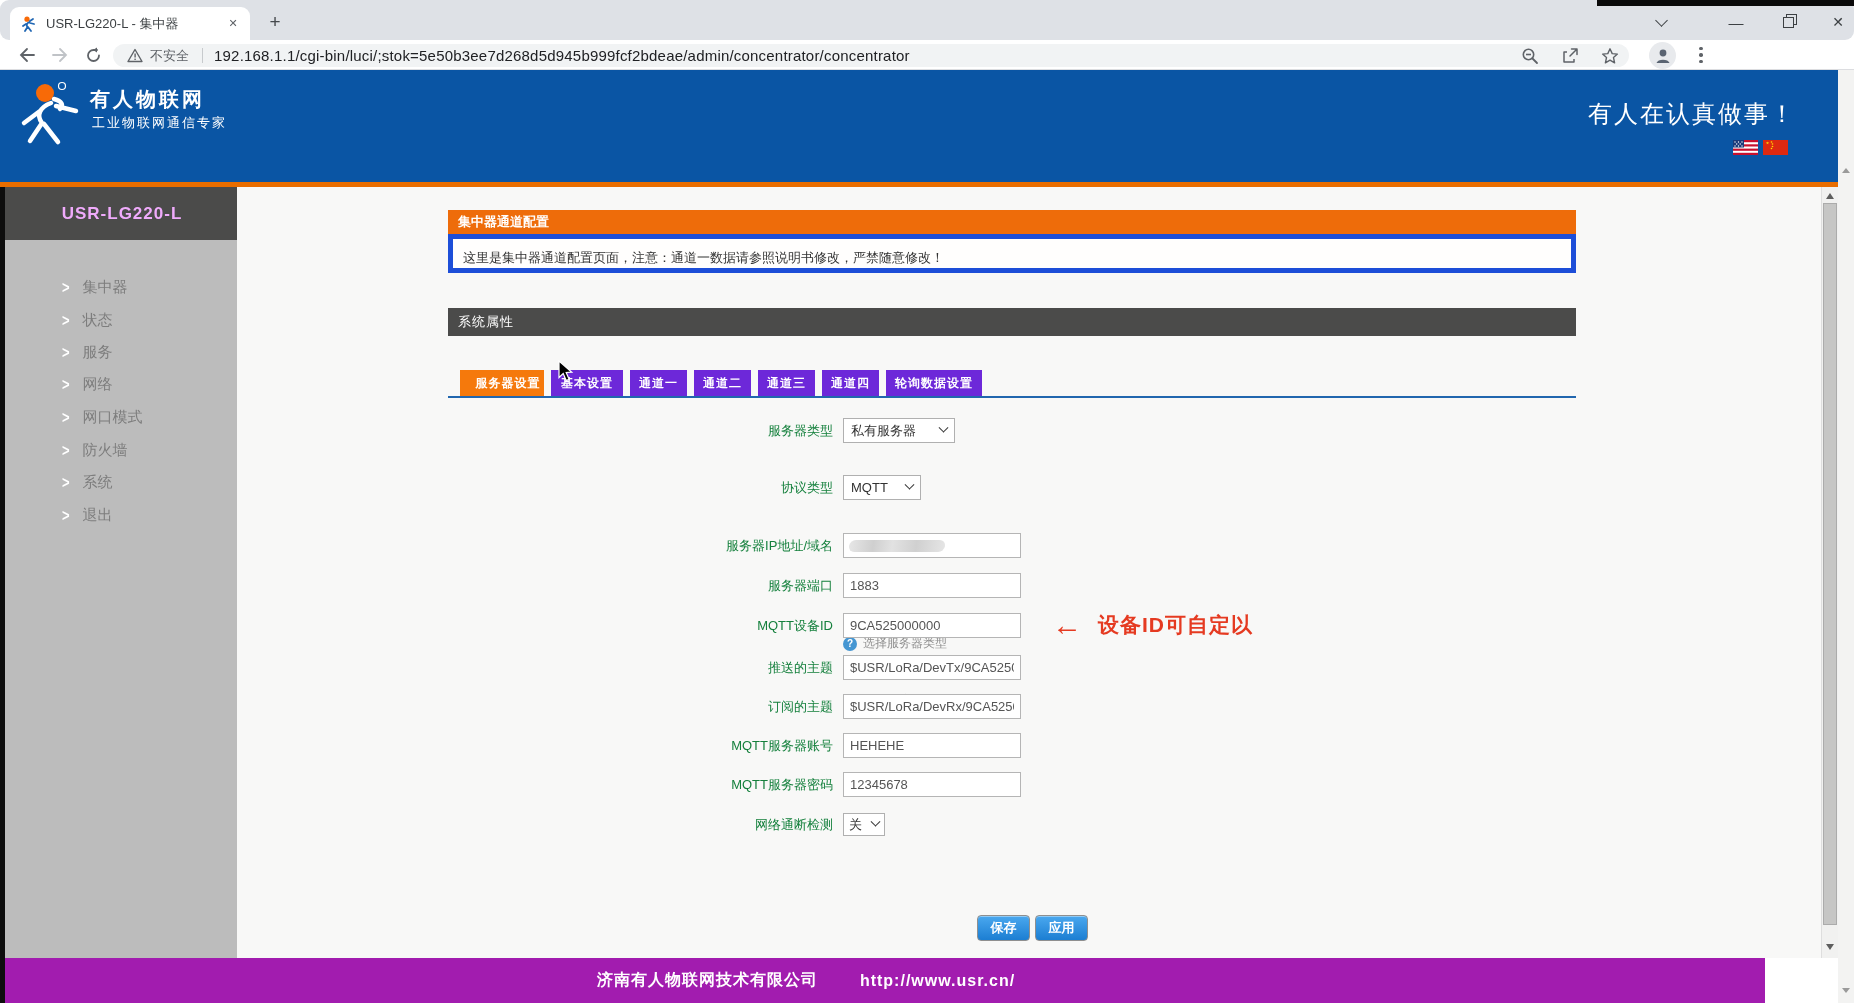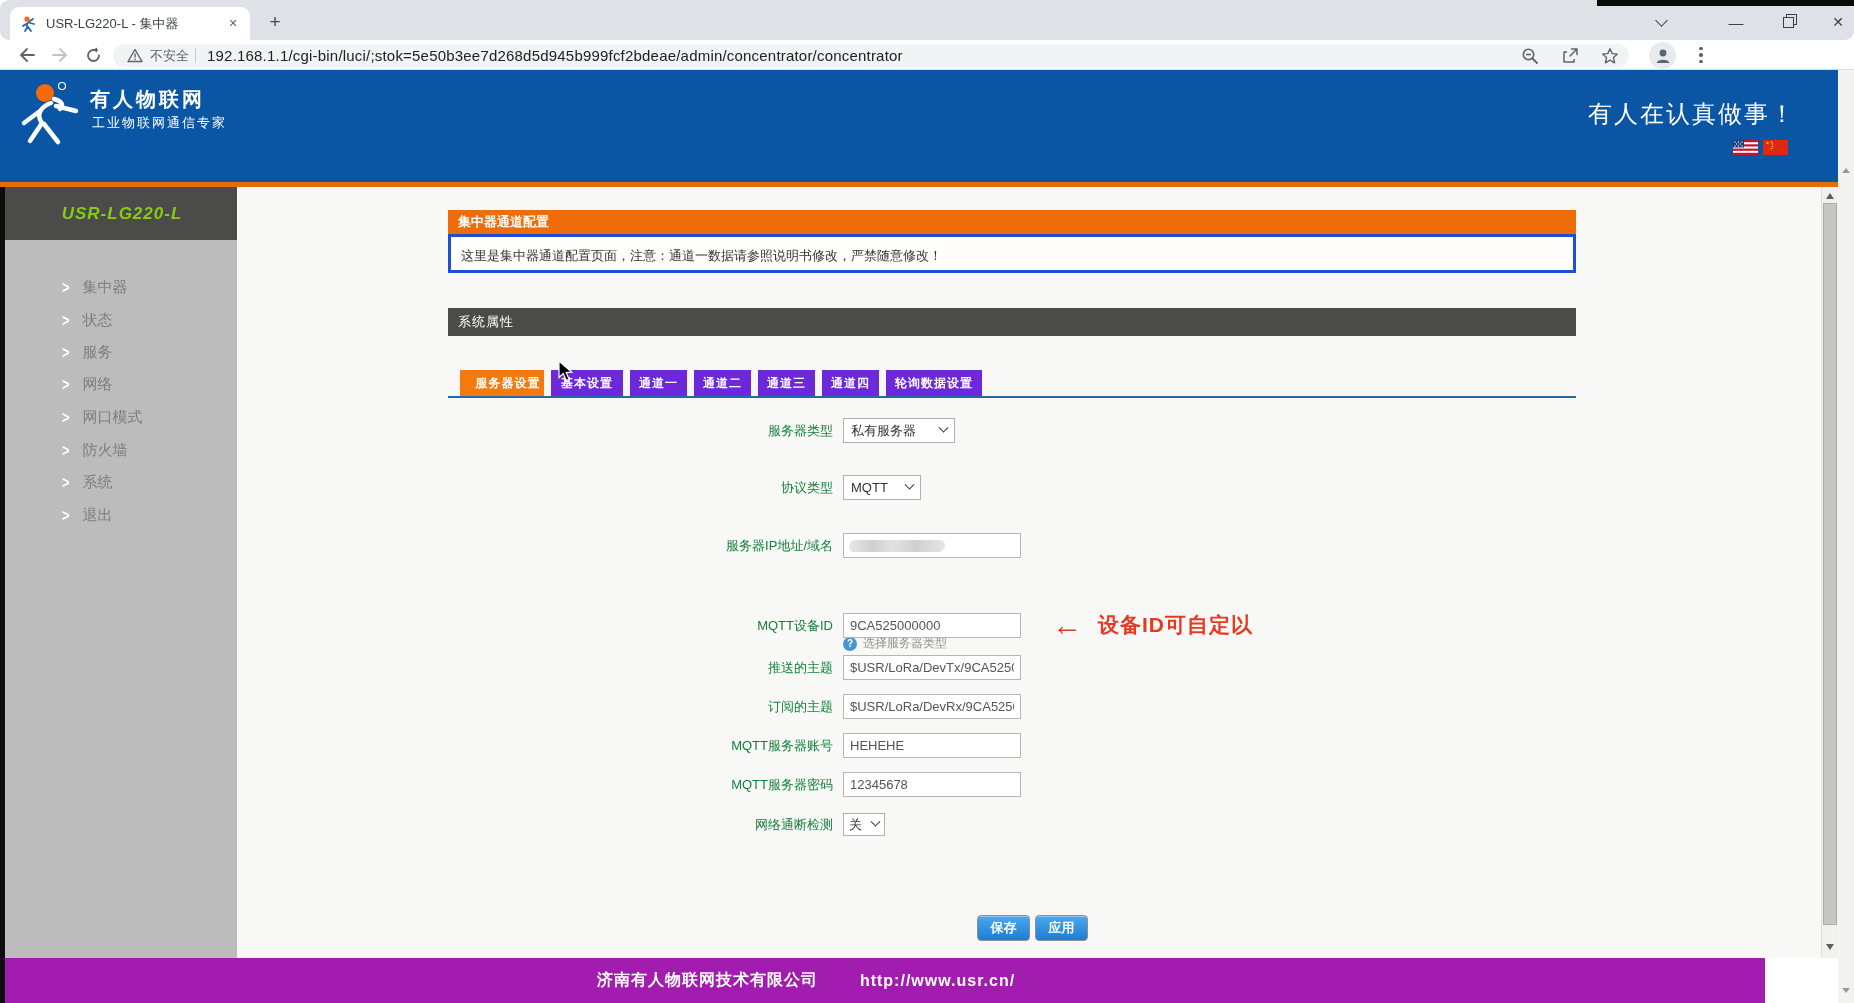--- a/index.html
+++ b/index.html
@@ -17,47 +17,47 @@
   .winbtn { position:absolute; top:8px; width:46px; height:28px; display:flex; align-items:center; justify-content:center; color:#3c4043; }
   .tabsearch { left:1638px; } .btn-min { left:1713px; font-size:15px; } .btn-max { left:1765px; } .btn-close { left:1815px; font-size:14px; }
   .restore-box { width:10px; height:10px; position:relative; }
   .restore-box::before { content:""; position:absolute; left:3px; top:-3px; width:9px; height:9px; border:1px solid #3c4043; }
   .restore-box::after { content:""; position:absolute; left:0; top:0; width:9px; height:9px; border:1px solid #3c4043; background:#dee1e6; }
   .chev-down { width:9px; height:9px; border-right:1.6px solid #3c4043; border-bottom:1.6px solid #3c4043; transform:rotate(45deg); margin-top:-4px; }
 
   .toolbar { position:absolute; left:0; top:40px; width:1854px; height:30px; background:#ffffff; border-bottom:1px solid #dcdde0; }
   .navicon { position:absolute; top:41px; width:30px; height:28px; display:flex; align-items:center; justify-content:center; }
   .omnibox { position:absolute; left:113px; top:44px; width:1516px; height:23px; background:#f1f3f4; border-radius:12px; display:flex; align-items:center; padding:0 10px 0 14px; }
-  .sec-label { font-size:13px; color:#5f6368; margin:0 6px 0 7px; }
+  .sec-label { font-size:13px; color:#5f6368; margin:0 13px 0 7px; }
   .om-div { width:1px; height:15px; background:#c7cacd; margin-right:11px; }
   .url-text { font-size:15px; color:#202124; white-space:nowrap; overflow:hidden; flex:1; letter-spacing:.2px; }
   .om-icons { display:flex; align-items:center; gap:22px; margin-left:12px; }
   .avatar { position:absolute; left:1649px; top:42px; width:27px; height:27px; border-radius:50%; background:#e8eaed; display:flex; align-items:center; justify-content:center; }
   .kebab { position:absolute; left:1692px; top:42px; width:18px; height:26px; display:flex; flex-direction:column; align-items:center; justify-content:center; gap:3px; }
   .kdot { width:3.5px; height:3.5px; border-radius:50%; background:#5f6368; }
 
   
   .site-header { position:absolute; left:0; top:70px; width:1854px; height:112px; background:#0a55a4; }
   .brand-title { position:absolute; left:90px; top:16px; font-size:20px; font-weight:bold; color:#fff; letter-spacing:3px; }
   .brand-sub { position:absolute; left:92px; top:44px; font-size:13px; color:#fff; letter-spacing:2px; }
   .slogan { position:absolute; left:1588px; top:28px; font-size:24px; color:#fff; letter-spacing:2px; }
   .flags { position:absolute; left:1733px; top:70px; display:flex; gap:5px; }
   .orange-line { position:absolute; left:0; top:182px; width:1838px; height:5px; background:#e86d00; }
 
   
   .left-strip { position:absolute; left:0; top:187px; width:5px; height:816px; background:#0d0d0d; }
   .sidebar { position:absolute; left:5px; top:187px; width:232px; height:771px; background:#bcbcbc; }
-  .sb-title { position:absolute; left:0; top:0; width:234px; height:53px; background:#4b4b4a; color:#84cc16; font-size:17px; font-weight:bold; letter-spacing:1px; display:flex; align-items:center; justify-content:center;font-style:italic; }
+  .sb-title { position:absolute; left:0; top:0; width:234px; height:53px; background:#4b4b4a; color:#f0abfc; font-size:17px; font-weight:bold; letter-spacing:1px; display:flex; align-items:center; justify-content:center; }
   .sb-item { position:absolute; left:0; width:198px; height:26px; display:flex; align-items:center; cursor:pointer; }
   .sb-chev { color:#fff; font-weight:bold; font-size:13px; margin-left:57px; transform:scaleY(1.3); }
   .sb-label { color:#7d7d7d; font-size:15px; margin-left:13px; }
 
   .content { position:absolute; left:237px; top:187px; width:1584px; height:771px; background:#f8f8f7; }
   .panel-title { position:absolute; left:211px; top:23px; width:1128px; height:24px; background:#ee6c0a; color:#fff; font-size:13px; font-weight:bold; line-height:24px; padding-left:10px; }
-  .panel-note { position:absolute; left:211px; top:47px; width:1128px; height:39px; background:#fffefd; border:3px solid #1d4ed8; font-size:13px; color:#333; line-height:37px; padding-left:10px; }
+  .panel-note { position:absolute; left:211px; top:47px; width:1128px; height:39px; background:#fffefd; border:5px solid #1d4ed8; font-size:13px; color:#333; line-height:37px; padding-left:10px; }
   .section-bar { position:absolute; left:211px; top:121px; width:1128px; height:28px; background:#4b4b4a; color:#fff; font-size:13px; line-height:28px; padding-left:10px; letter-spacing:1px; }
   .tabsrow { position:absolute; left:211px; top:183px; width:1128px; height:26px; }
   .ftab { position:absolute; top:0; height:26px; background:#6d28d9; color:#fff; font-size:12px; font-weight:bold; display:flex; align-items:center; justify-content:center; cursor:pointer; letter-spacing:1px; }
   .ftab.active { background:#f5790c; }
   .tab-underline { position:absolute; left:211px; top:209px; width:1128px; height:2px; background:#2166ae; }
 
   .frow { position:absolute; left:211px; width:1128px; }
   .flabel { position:absolute; right:743px; top:0; width:260px; text-align:right; font-size:13px; color:#15803d; line-height:25px; white-space:nowrap; }
   .fctrl { position:absolute; left:395px; top:0; }
   .tinput { width:178px; height:25px; border:1px solid #b5b5b5; background:#fff; font-size:13px; color:#555; padding:0 6px; font-family:"Liberation Sans","DejaVu Sans",sans-serif; outline:none; }
@@ -288,20 +288,24 @@
     </div>
 
     <div class="frow" style="top:346px;height:25px;">
       <span class="flabel">服务器IP地址/域名</span>
       <span class="fctrl" style="position:absolute;">
         <input class="tinput" value="" style="">
         <span class="smudge"></span>
       </span>
     </div>
 
+    <div class="frow" style="top:386px;height:25px;">
+      <span class="flabel">服务器端口</span>
+      <input class="fctrl tinput" value="1883" style="">
+    </div>
 
     <div class="frow" style="top:426px;height:25px;">
       <span class="flabel">MQTT设备ID</span>
       <input class="fctrl tinput" value="9CA525000000" style="">
       <span class="annotation">
         <span class="ann-arrow">←</span>
         <span class="ann-text">设备ID可自定以</span>
       </span>
     </div>
 

